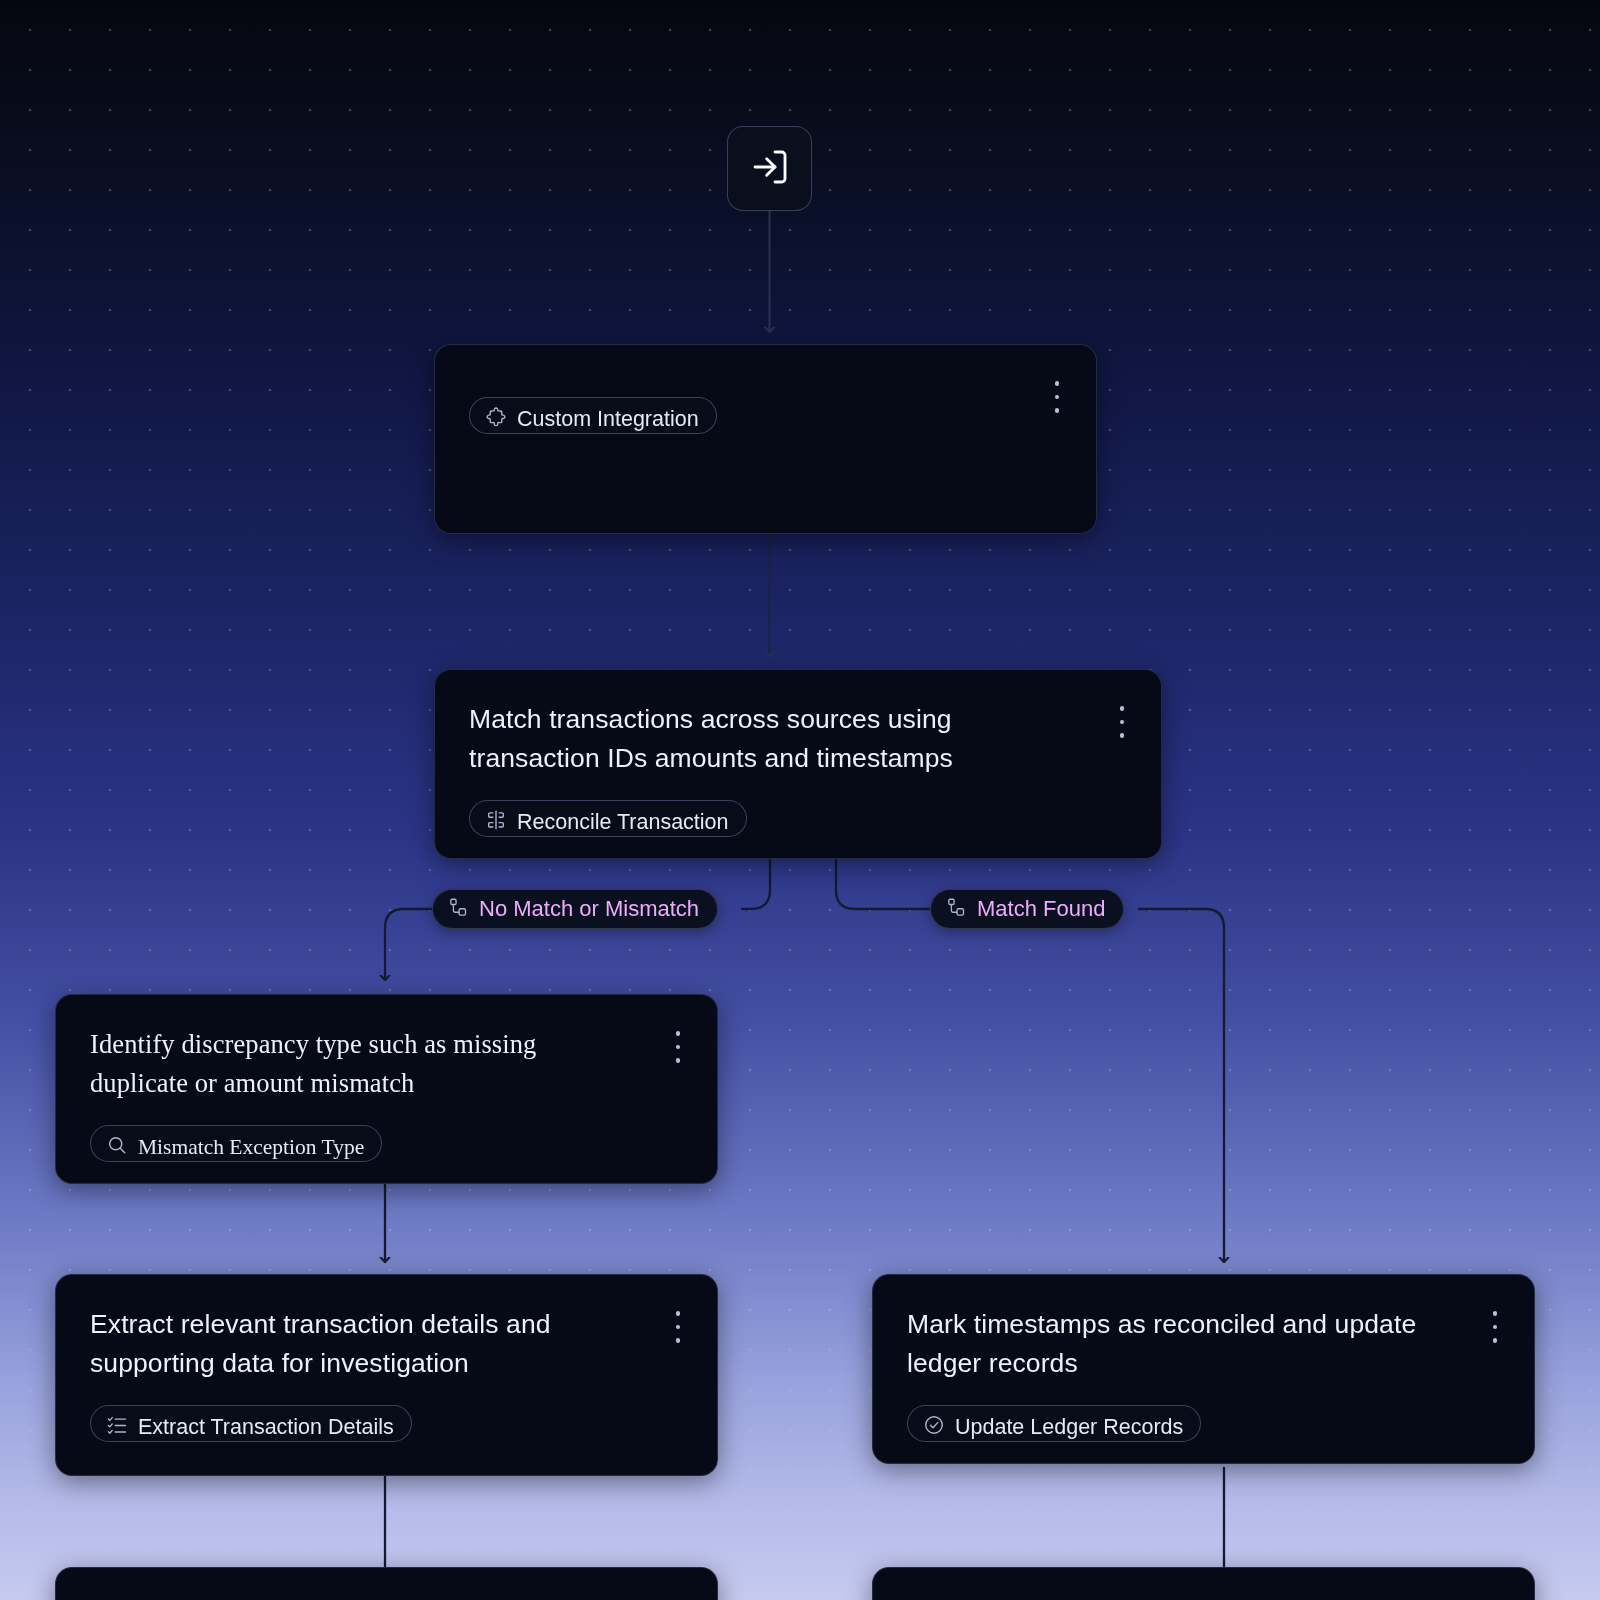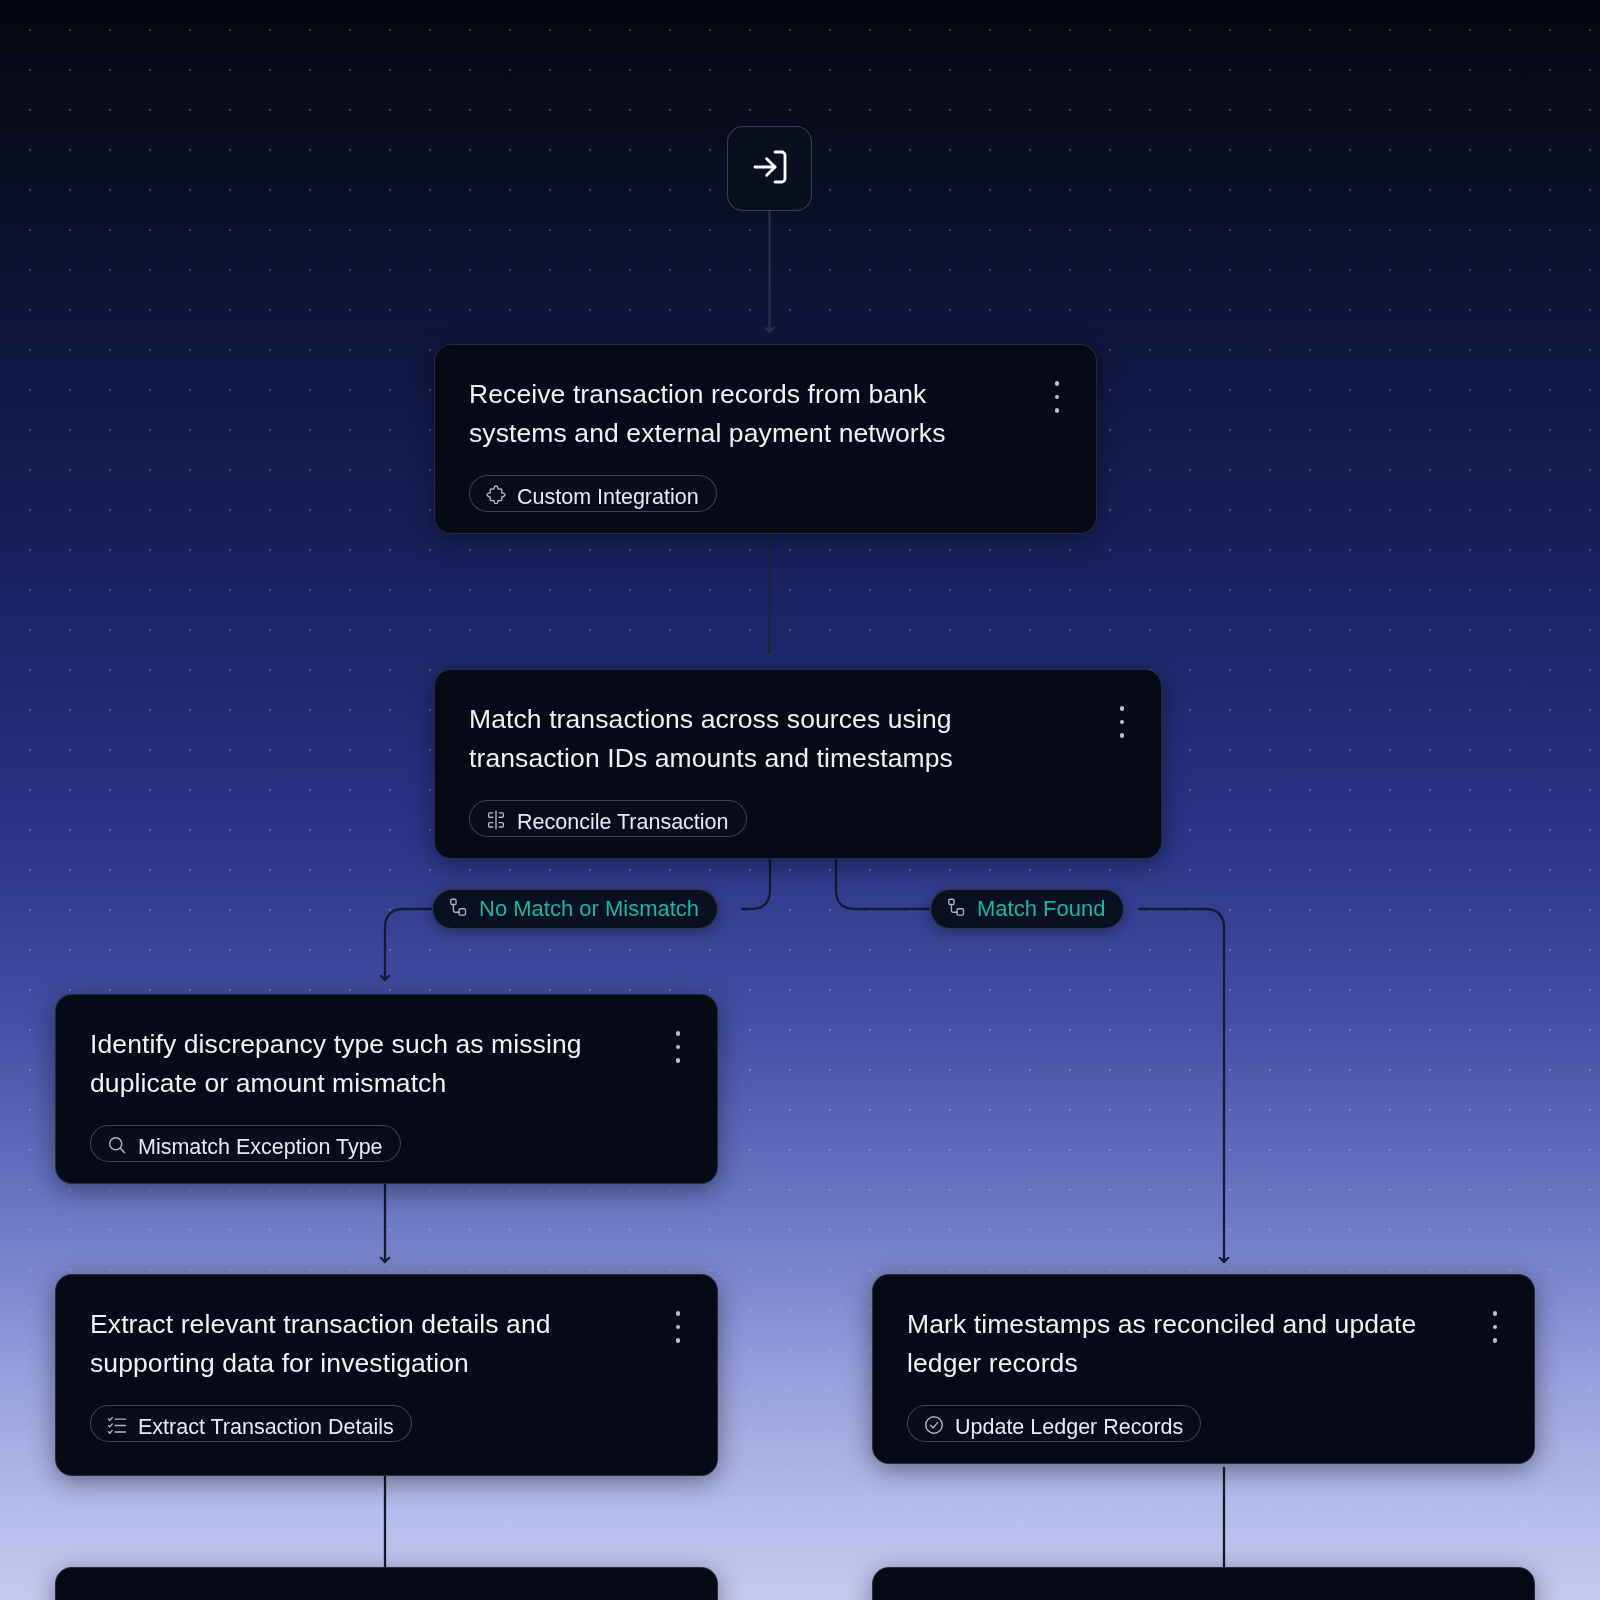--- a/index.html
+++ b/index.html
@@ -129,21 +129,21 @@
   .edge-label {
     position: absolute;
     display: inline-flex;
     align-items: center;
     gap: 10px;
     height: 40px;
     padding: 0 18px 0 15px;
     border-radius: 999px;
     background: #0b1021;
     border: 1px solid rgba(150,165,215,0.26);
-    color: #14b8a6;
+    color: #f0abfc;
     font-size: 22px;
     line-height: 1;
     white-space: nowrap;
     box-shadow: 0 3px 14px rgba(0,0,0,0.35);
   }
   .edge-label svg { width: 21px; height: 21px; flex: 0 0 auto; }
 </style>
 </head>
 <body>
 
@@ -182,22 +182,20 @@
     <span>
       <svg viewBox="0 0 24 24" fill="none" stroke="#ffffff" stroke-width="1.7" stroke-linecap="round" stroke-linejoin="round">
         <path d="M15 3h4a2 2 0 0 1 2 2v14a2 2 0 0 1-2 2h-4"></path>
         <polyline points="10 17 15 12 10 7"></polyline>
         <line x1="15" y1="12" x2="3" y2="12"></line>
       </svg>
     </span>
   </div>
 
   <div class="node" style="left:434px; top:344px; width:663px; height:190px;">
-    <div class="node-title">Receive transaction records from bank
-systems and external payment networks</div>
     <div class="badge">
       <span>
         <svg viewBox="0 0 24 24" fill="none" stroke="#aeb6cf" stroke-width="1.5" stroke-linecap="round" stroke-linejoin="round">
           <path d="M10.3 3.2a1.9 1.9 0 0 1 3.4 0c.4.8-.1 1.6.4 2.1.5.5 1.2.2 1.9.2h1.3a1 1 0 0 1 1 1v1.3c0 .7-.3 1.4.2 1.9.5.5 1.3 0 2.1.4a1.9 1.9 0 0 1 0 3.4c-.8.4-1.6-.1-2.1.4-.5.5-.2 1.2-.2 1.9v1.3a1 1 0 0 1-1 1h-1.3c-.7 0-1.4-.3-1.9.2-.5.5 0 1.3-.4 2.1a1.9 1.9 0 0 1-3.4 0c-.4-.8.1-1.6-.4-2.1-.5-.5-1.2-.2-1.9-.2H6.7a1 1 0 0 1-1-1v-1.3c0-.7.3-1.4-.2-1.9-.5-.5-1.3 0-2.1-.4a1.9 1.9 0 0 1 0-3.4c.8-.4 1.6.1 2.1-.4.5-.5.2-1.2.2-1.9V6.5a1 1 0 0 1 1-1H8c.7 0 1.4.3 1.9-.2.5-.5 0-1.3.4-2.1z"></path>
         </svg>
       </span>
       <span>Custom Integration</span>
     </div>
     <div class="dots">
       <i></i>
@@ -243,21 +241,21 @@
     <span>
       <svg viewBox="0 0 24 24" fill="none" stroke="#aeb6cf" stroke-width="1.5" stroke-linecap="round" stroke-linejoin="round">
         <rect x="3.2" y="2.6" width="6" height="6" rx="1.4"></rect>
         <rect x="12.6" y="13.4" width="7.4" height="7.4" rx="1.6"></rect>
         <path d="M6.2 8.6v7.2a1.6 1.6 0 0 0 1.6 1.6h4.8"></path>
       </svg>
     </span>
     <span>Match Found</span>
   </div>
 
-  <div class="node" style="left:55px; top:994px; width:663px; height:190px;">
+  <div class="node" style="left:55px; top:994px; width:663px; height:190px;font-family:Liberation Serif, serif;">
     <div class="node-title">Identify discrepancy type such as missing
 duplicate or amount mismatch</div>
     <div class="badge">
       <span>
         <svg viewBox="0 0 24 24" fill="none" stroke="#aeb6cf" stroke-width="1.6" stroke-linecap="round" stroke-linejoin="round">
           <circle cx="10.6" cy="10.6" r="6.6"></circle>
           <line x1="15.6" y1="15.6" x2="20.4" y2="20.4"></line>
         </svg>
       </span>
       <span>Mismatch Exception Type</span>

